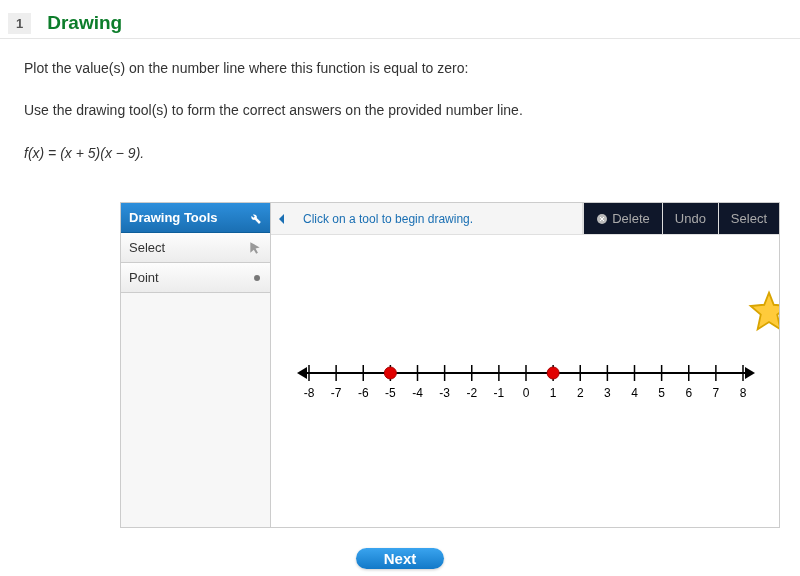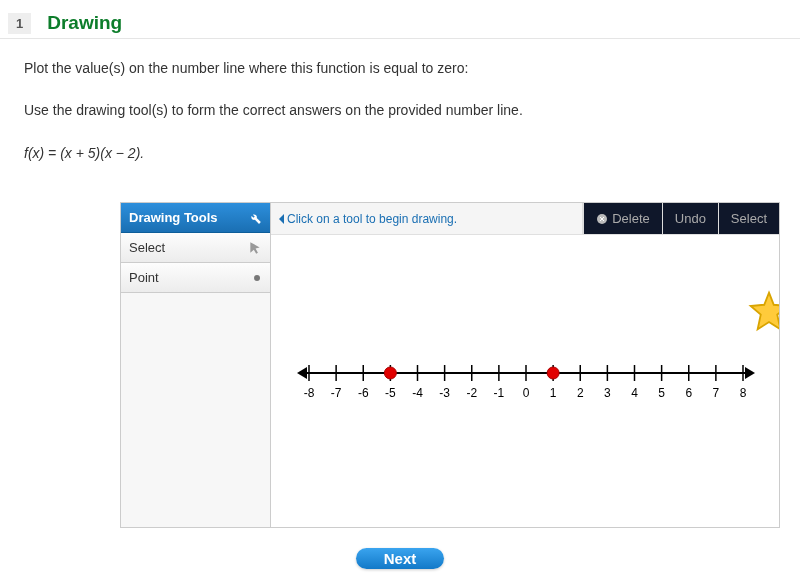--- a/index.html
+++ b/index.html
@@ -10,42 +10,42 @@
     .status { color: #0d7d2b; font-size: 19px; font-weight: bold; }
     .prompt-area { padding: 18px 24px 12px; font-size: 14px; line-height: 1.6; }
     .prompt-area p { margin-bottom: 20px; }
     .equation { font-style: italic; font-size: 14px; }
     .toolbox { display: flex; border: 1px solid #ccc; margin: 6px 0 0 120px; width: 660px; height: 326px; }
     .tool-panel { width: 150px; border-right: 1px solid #ccc; background: #f7f7f7; }
     .tool-header { background: linear-gradient(#2d8fdc, #1a6fb3); color: #fff; font-weight: bold; font-size: 13px; padding: 7px 8px; display: flex; justify-content: space-between; align-items: center; border-bottom: 1px solid #0d5d99; }
     .tool-item { background: linear-gradient(#fdfdfd, #ececec); border-bottom: 1px solid #ccc; padding: 7px 8px; font-size: 13px; display: flex; justify-content: space-between; align-items: center; cursor: pointer; }
     .canvas-area { flex: 1; display: flex; flex-direction: column; position: relative; }
     .canvas-toolbar { display: flex; align-items: center; border-bottom: 1px solid #e0e0e0; background: #f5f5f5; height: 32px; }
-    .hint-text { flex: 1; color: #1a6fb3; font-size: 12px; padding-left: 6px; display: flex; align-items: center; gap: 0; }
+    .hint-text { flex: 1; color: #1a6fb3; font-size: 12px; padding-left: 6px; display: flex; align-items: center; gap: 16px; }
     .btn-group { display: flex; border-left: 1px solid #ddd; height: 100%; }
     .tb-btn { padding: 0 12px; color: #aaa; font-size: 13px; display: flex; align-items: center; gap: 4px; border-left: 1px solid #ddd; background: #0f172a; cursor: pointer; }
     .canvas { flex: 1; position: relative; background: #fff; overflow: hidden; }
     .star { position: absolute; right: -12px; top: 54px; }
     .numline { position: absolute; left: 20px; right: 20px; top: 50%; transform: translateY(-50%); }
     .next-btn { display: block; margin: 20px auto 0; background: linear-gradient(#3aa4ef, #1279c8); color: #fff; font-weight: bold; border: none; border-radius: 999px; padding: 2px 28px; font-size: 15px; cursor: pointer; box-shadow: 0 1px 3px rgba(0,0,0,.2); }
     svg { display: block; }
   </style>
 </head>
 <body>
 
 <div class="container">
   <div class="header-row">
     <span class="qnum">1</span>
     <span class="status">Drawing</span>
   </div>
 
   <div class="prompt-area">
     <p>Plot the value(s) on the number line where this function is equal to zero:</p>
     <p>Use the drawing tool(s) to form the correct answers on the provided number line.</p>
-    <p class="equation">f(x) = (x + 5)(x − 2).</p>
+    <p class="equation">f(x) = (x + 5)(x − 9).</p>
   </div>
 
   <div class="toolbox">
     <div class="tool-panel">
       <div class="tool-header">
         <span>Drawing Tools</span>
         <span>
           <svg width="14" height="14" viewBox="0 0 24 24" fill="#fff">
               <path d="M22 19l-7-7c.6-1.6.2-3.5-1.1-4.8-1.5-1.5-3.8-1.8-5.6-.9l3.3 3.3-2.1 2.1L6.2 8.4c-.9 1.8-.6 4.1.9 5.6 1.3 1.3 3.2 1.7 4.8 1.1l7 7 3.1-3.1z"></path>
             </svg>

